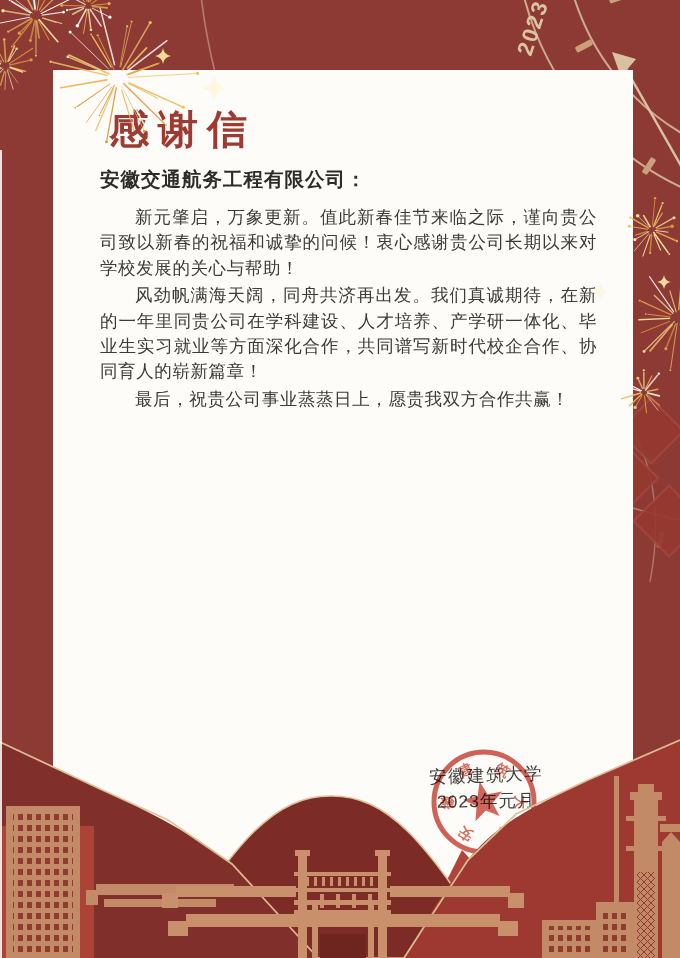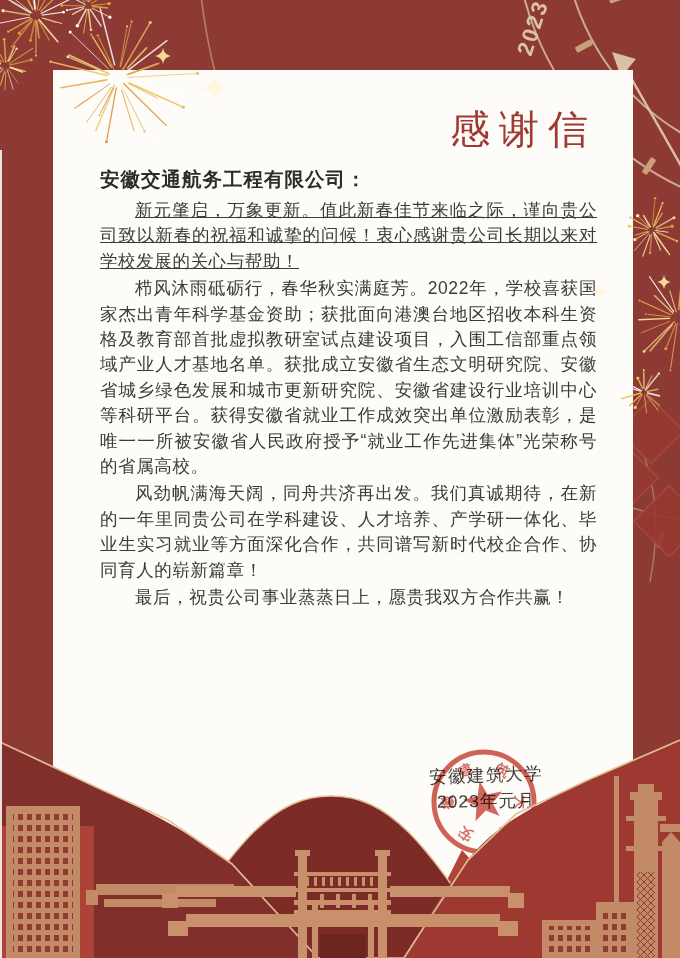--- a/index.html
+++ b/index.html
@@ -15,37 +15,37 @@
                 background:#fdfcf8; z-index:1; }
   .letter     { position:absolute; left:53px; top:70px; width:580px;
                 padding:36px 36px 0 47px; z-index:2; }
   .fx-decor   { position:absolute; left:0; top:0; z-index:3; pointer-events:none; }
   .bottom-decor { position:absolute; left:0; top:688px; z-index:4; pointer-events:none; }
   .edge-strip { position:absolute; left:0; top:150px; width:2px; height:808px;
                 background:rgba(255,255,255,.85); z-index:5; }
   
   .title {
     font-family:"Liberation Serif", serif;
-    font-size:40px; font-weight:400; line-height:48px;
-    letter-spacing:9px; text-indent:9px; text-align:right;
+    font-size:40px; font-weight:700; line-height:48px;
+    letter-spacing:9px; text-indent:9px; text-align:left;
     color:#9e3a31;
   }
   .recipient {
     margin-top:12px;
     font-family:"Liberation Serif", serif;
     font-weight:800; font-size:19.5px; color:#2e2c2a;
     letter-spacing:1px;
   }
   .para {
     margin-top:2px;
     text-indent:2em; text-align:justify;
     font-size:17.5px; line-height:25.4px; letter-spacing:0.6px;
     color:#3d3b38;
   }
-  .para:first-of-type { margin-top:5px;text-decoration:underline; }
+  .para:first-of-type { margin-top:12px; }
   .sig-org  { position:absolute; left:429px; top:763px; z-index:2;
               font-size:17.5px; letter-spacing:1.5px; color:#403e3b; transform:rotate(-2deg); }
   .sig-date { position:absolute; left:437px; top:789px; z-index:2;
               font-size:17.5px; letter-spacing:1px; color:#403e3b; transform:rotate(-1deg); }
   .seal { position:absolute; left:424px; top:742px; z-index:2;
           opacity:.88; mix-blend-mode:multiply; }
   .seal text { font-family:"Liberation Serif", serif; font-weight:700; }
 </style>
 </head>
 <body>
@@ -76,21 +76,20 @@
       <rect x="644" y="496" width="50" height="50" transform="rotate(45 669 521)"></rect>
     </g>
   </svg>
 
   <div class="paper"></div>
 
   <div class="letter">
     <div class="title">感谢信</div>
     <div class="recipient">安徽交通航务工程有限公司：</div>
     <p class="para">新元肇启，万象更新。值此新春佳节来临之际，谨向贵公司致以新春的祝福和诚挚的问候！衷心感谢贵公司长期以来对学校发展的关心与帮助！</p>
-    <p class="para">栉风沐雨砥砺行，春华秋实满庭芳。2022年，学校喜获国家杰出青年科学基金资助；获批面向港澳台地区招收本科生资格及教育部首批虚拟教研室试点建设项目，入围工信部重点领域产业人才基地名单。获批成立安徽省生态文明研究院、安徽省城乡绿色发展和城市更新研究院、安徽省建设行业培训中心等科研平台。获得安徽省就业工作成效突出单位激励表彰，是唯一一所被安徽省人民政府授予“就业工作先进集体”光荣称号的省属高校。</p>
     <p class="para">风劲帆满海天阔，同舟共济再出发。我们真诚期待，在新的一年里同贵公司在学科建设、人才培养、产学研一体化、毕业生实习就业等方面深化合作，共同谱写新时代校企合作、协同育人的崭新篇章！</p>
     <p class="para">最后，祝贵公司事业蒸蒸日上，愿贵我双方合作共赢！</p>
   </div>
 
   <div class="sig-org">安徽建筑大学</div>
   <div class="sig-date">2023年元月</div>
 
   <svg class="seal" width="120" height="120" viewBox="0 0 120 120">
     <circle cx="60" cy="60" r="50" fill="none" stroke="#c53a2c" stroke-width="5" opacity="0.9"></circle>
     <path d="M60,39 L65.05,53.04 L79.97,53.51 L68.18,62.66 L72.34,76.99 L60,68.6 L47.66,76.99 L51.82,62.66 L40.03,53.51 L54.95,53.04 Z" fill="#c53a2c" opacity="0.88" transform="rotate(-12 60 60)"></path>

